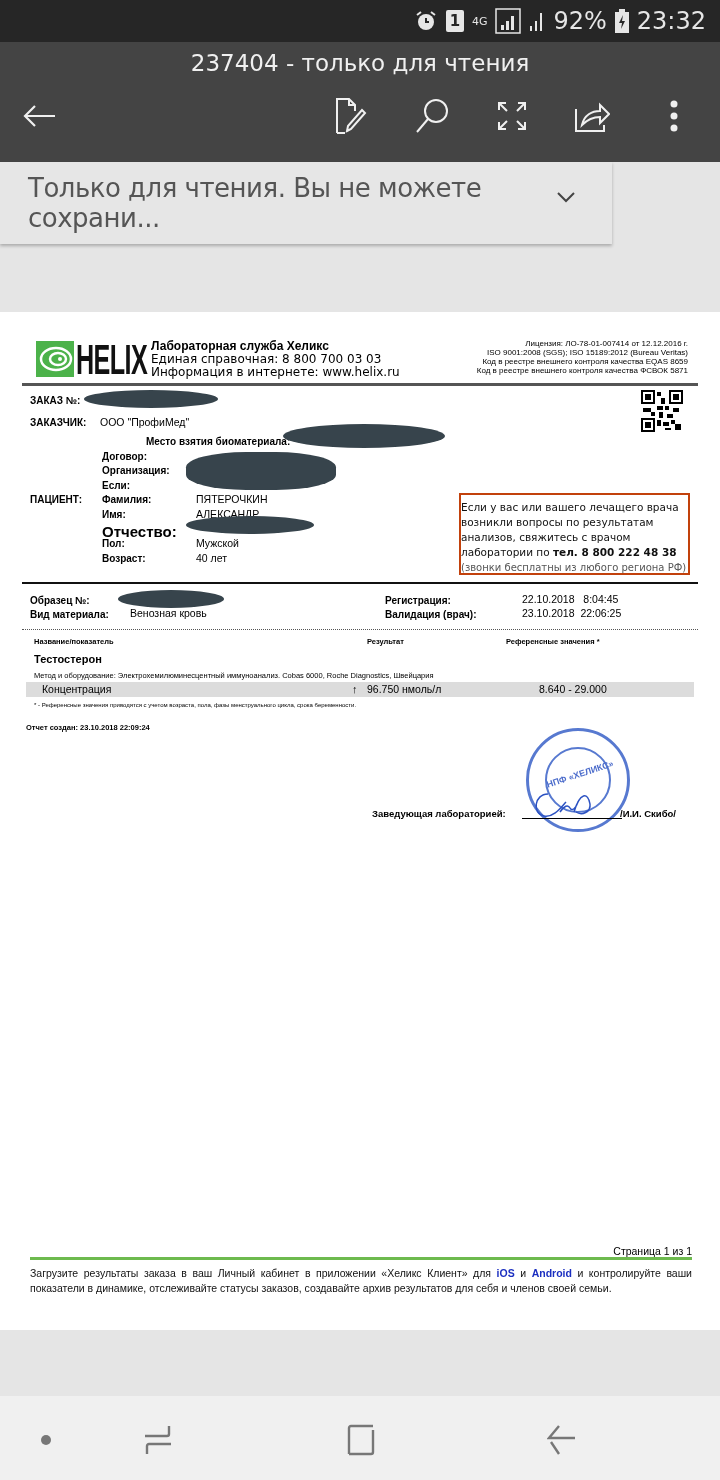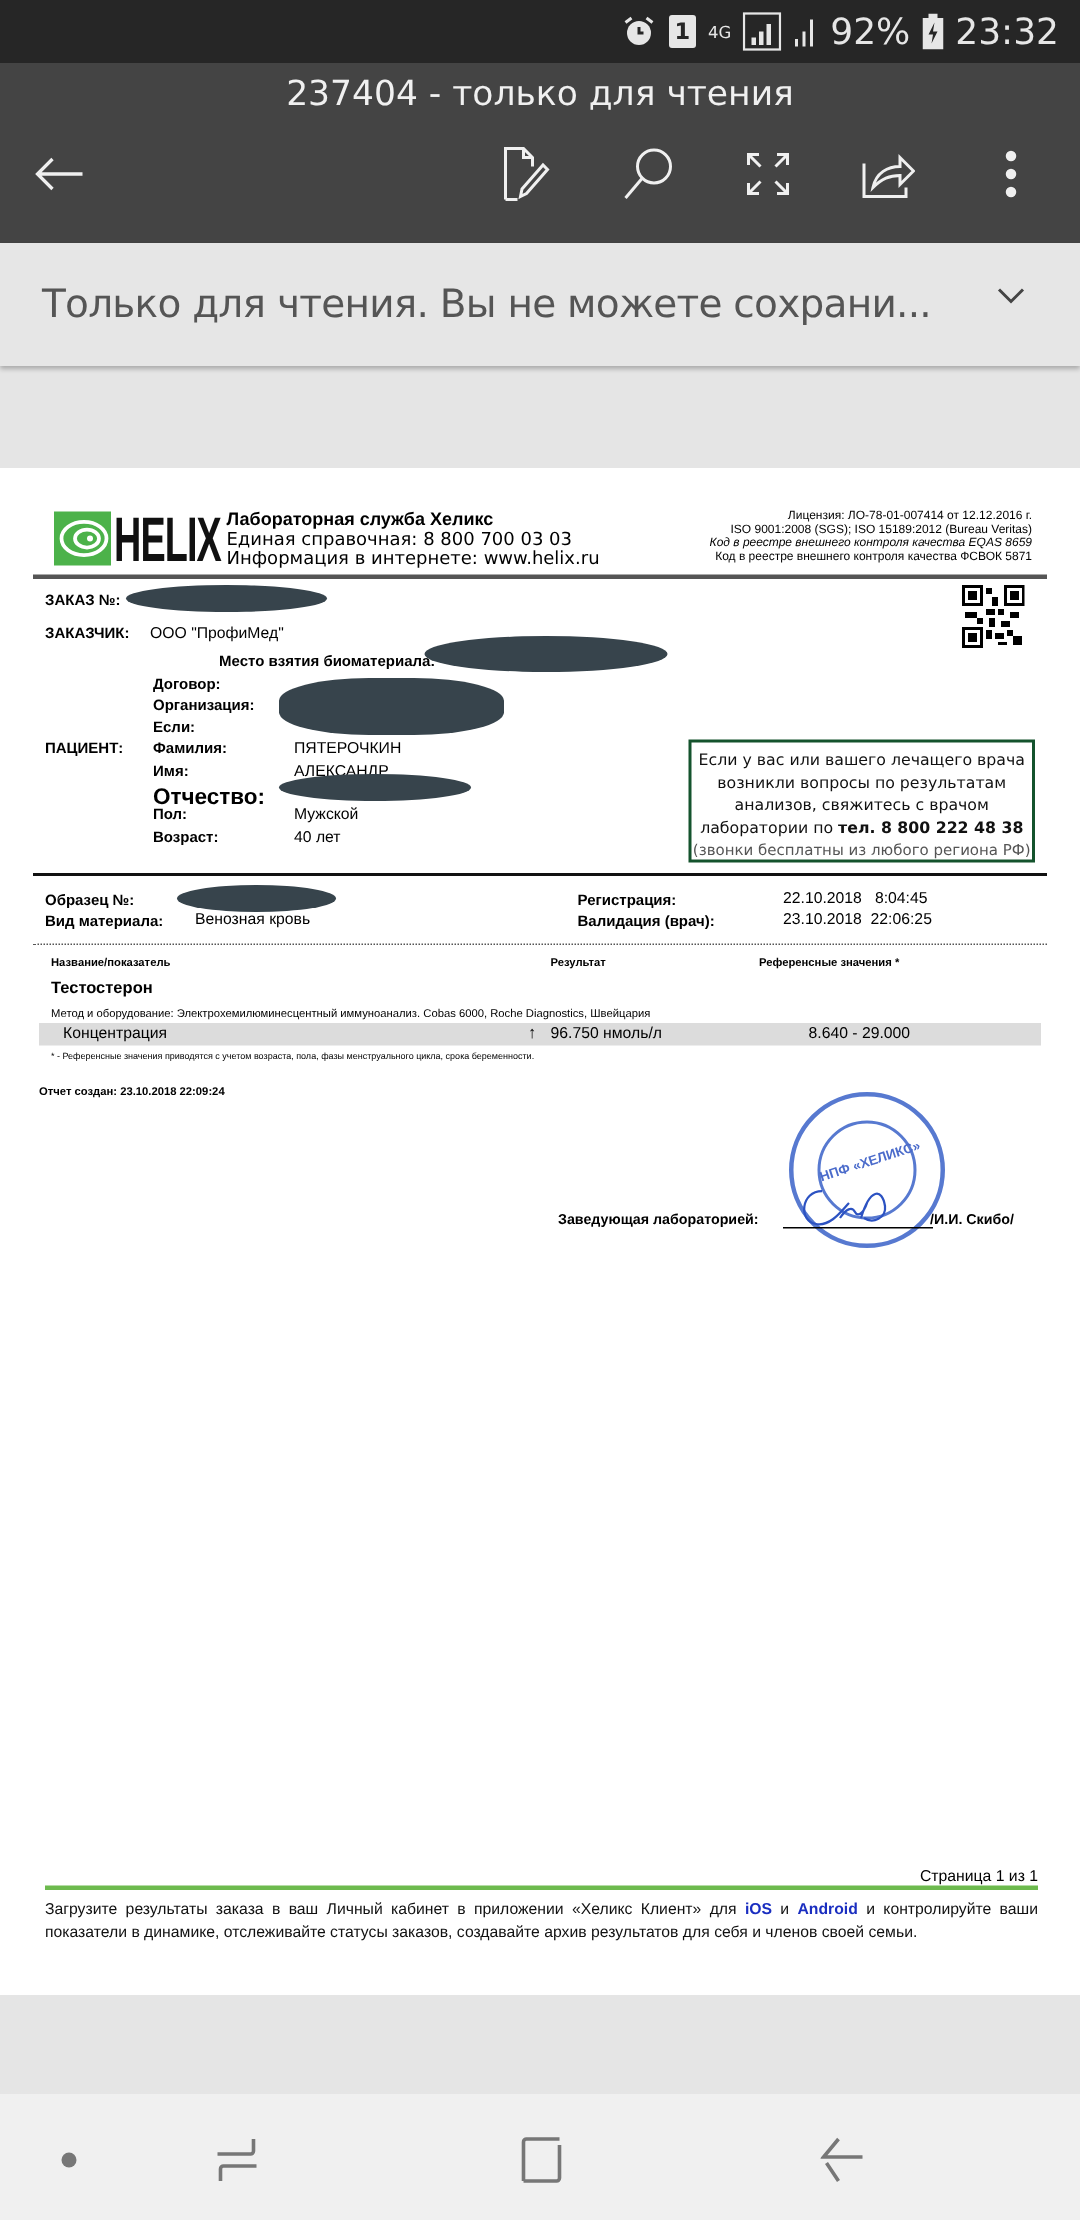--- a/index.html
+++ b/index.html
@@ -2,33 +2,33 @@
 <html><head>
 <meta charset="utf-8">
 <style>
   * { box-sizing: border-box; margin: 0; padding: 0; }
   html, body { width: 720px; height: 1480px; overflow: hidden; background: #e5e5e5; font-family: "Liberation Sans", sans-serif; }
   .statusbar { position: absolute; top: 0; left: 0; width: 720px; height: 42px; background: #262626; color: #e6e6e6; display: flex; align-items: center; justify-content: flex-end; padding-right: 14px; gap: 8px; font-size: 24px; font-family: "DejaVu Sans", sans-serif; }
   .statusbar .ic { display: inline-flex; align-items: center; }
   .appbar { position: absolute; top: 42px; left: 0; width: 720px; height: 120px; background: #444444; color: #f0f0f0; }
   .appbar .title { position: absolute; top: 8px; left: 0; width: 720px; text-align: center; font-size: 23px; font-family: "DejaVu Sans", sans-serif; }
   .appbar .btn { position: absolute; top: 52px; width: 44px; height: 44px; display: flex; align-items: center; justify-content: center; cursor: pointer; }
-  .notice { position: absolute; top: 162px; left: 0; width: 720px; height: 82px; background: #e6e6e6; box-shadow: 0 2px 3px rgba(0,0,0,0.25); display: flex; align-items: center; padding-left: 28px; }
+  .notice { position: absolute; top: 162px; left: 0; width: 612px; height: 82px; background: #e6e6e6; box-shadow: 0 2px 3px rgba(0,0,0,0.25); display: flex; align-items: center; padding-left: 28px; }
   .notice .text { font-family: "DejaVu Sans", sans-serif; font-size: 26px; color: #555; letter-spacing: -0.5px; }
   .notice .chev { position: absolute; right: 36px; top: 28px; cursor: pointer; }
   .page { position: absolute; top: 312px; left: 0; width: 720px; height: 1018px; background: #fff; color: #000; }
   .abs { position: absolute; white-space: nowrap; }
   .b { font-weight: bold; }
   .logo-box { position: absolute; left: 36px; top: 341px; width: 38px; height: 36px; background: #4cb24a; }
   .helix-txt { position: absolute; left: 76px; top: 336px; font-family: "Liberation Sans", sans-serif; font-size: 42px; font-weight: bold; letter-spacing: -1px; transform: scaleX(0.6); transform-origin: left top; color: #111; }
   .hdr-line { position: absolute; left: 22px; top: 383px; width: 676px; height: 3px; background: #555; }
   .sep-line { position: absolute; left: 22px; top: 582px; width: 676px; height: 2px; background: #111; }
   .dot-line { position: absolute; left: 22px; top: 629px; width: 676px; border-top: 1px dotted #555; }
   .redact { position: absolute; background: #37444c; border-radius: 50%; }
-  .infobox { position: absolute; left: 459px; top: 493px; width: 231px; height: 82px; border: 2px solid #14532d; text-align: center; font-family: "DejaVu Sans", sans-serif; font-size: 10.5px; line-height: 15px; padding-top: 5px; color: #111; }
+  .infobox { position: absolute; left: 459px; top: 493px; width: 231px; height: 82px; border: 2px solid #c2410c; text-align: left; font-family: "DejaVu Sans", sans-serif; font-size: 10.5px; line-height: 15px; padding-top: 5px; color: #111; }
   .infobox .small { color: #555; font-size: 10px; }
   .result-row { position: absolute; left: 26px; top: 682px; width: 668px; height: 15px; background: #dcdcdc; }
   .green-line { position: absolute; left: 30px; top: 1257px; width: 662px; height: 3px; background: #6dba4e; }
   .footer-txt { position: absolute; left: 30px; top: 1266px; width: 662px; font-size: 10.5px; line-height: 15px; text-align: justify; color: #111; }
   .footer-txt .link { color: #1a2ec0; font-weight: bold; cursor: pointer; }
   .stamp { position: absolute; left: 526px; top: 728px; width: 104px; height: 104px; border: 3px solid #3a62c8; border-radius: 50%; opacity: 0.85; }
   .stamp .inner { position: absolute; left: 16px; top: 16px; width: 66px; height: 66px; border: 2px solid #3a62c8; border-radius: 50%; }
   .stamp .lbl { position: absolute; left: 14px; top: 38px; width: 74px; text-align: center; color: #2c52c2; font-size: 9px; font-weight: bold; transform: rotate(-18deg); }
   .navbar { position: absolute; top: 1396px; left: 0; width: 720px; height: 84px; background: #f0f0f0; }
   .navbar .nb { position: absolute; top: 22px; width: 44px; height: 44px; display: flex; align-items: center; justify-content: center; cursor: pointer; }
@@ -136,21 +136,21 @@
       <circle cx="24" cy="18" r="2" fill="#fff"></circle>
     </svg>
 </div>
 <div class="helix-txt">HELIX</div>
 <div class="abs b" style="left:151px;top:339px;font-size:12px;">Лабораторная служба Хеликс</div>
 <div class="abs" style="left:151px;top:352px;font-size:12px;font-family:'DejaVu Sans',sans-serif;">Единая справочная: 8 800 700 03 03</div>
 <div class="abs" style="left:151px;top:365px;font-size:12px;font-family:'DejaVu Sans',sans-serif;">Информация в интернете: www.helix.ru</div>
 
 <div class="abs" style="right:32px;top:339px;font-size:8px;text-align:right;">Лицензия: ЛО-78-01-007414 от 12.12.2016 г.</div>
 <div class="abs" style="right:32px;top:348px;font-size:8px;text-align:right;">ISO 9001:2008 (SGS); ISO 15189:2012 (Bureau Veritas)</div>
-<div class="abs" style="right:32px;top:357px;font-size:8px;text-align:right;font-style:italic;">Код в реестре внешнего контроля качества EQAS 8659</div>
+<div class="abs" style="right:32px;top:357px;font-size:8px;text-align:right;">Код в реестре внешнего контроля качества EQAS 8659</div>
 <div class="abs" style="right:32px;top:366px;font-size:8px;text-align:right;">Код в реестре внешнего контроля качества ФСВОК 5871</div>
 
 <div class="hdr-line"></div>
 
 <div class="abs" style="left:641px;top:390px;">
   <svg width="42" height="42" viewBox="0 0 21 21" shape-rendering="crispEdges">
     <rect width="21" height="21" fill="#fff"></rect>
     <g fill="#000">
       <rect x="0" y="0" width="7" height="7"></rect>
         <rect x="14" y="0" width="7" height="7"></rect>

